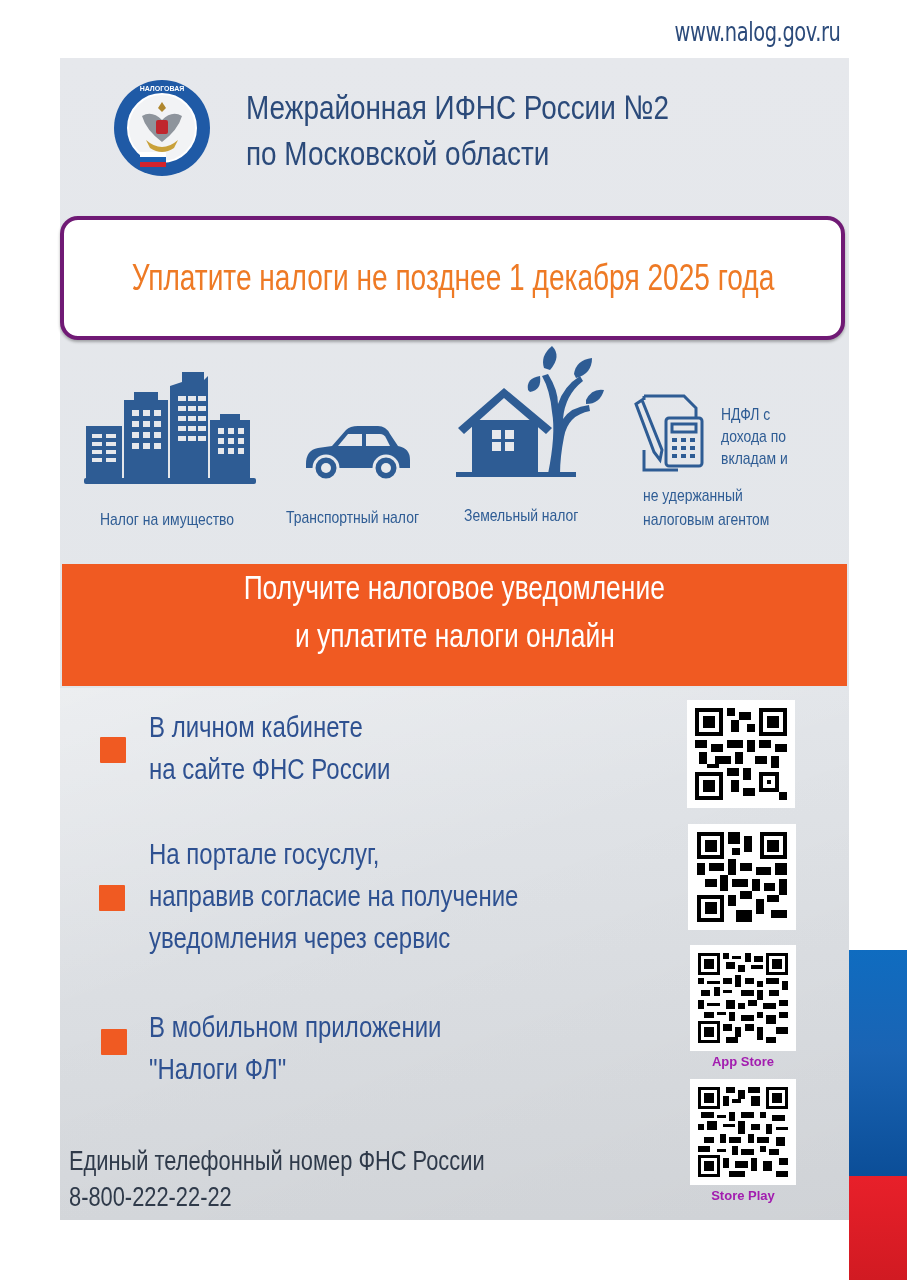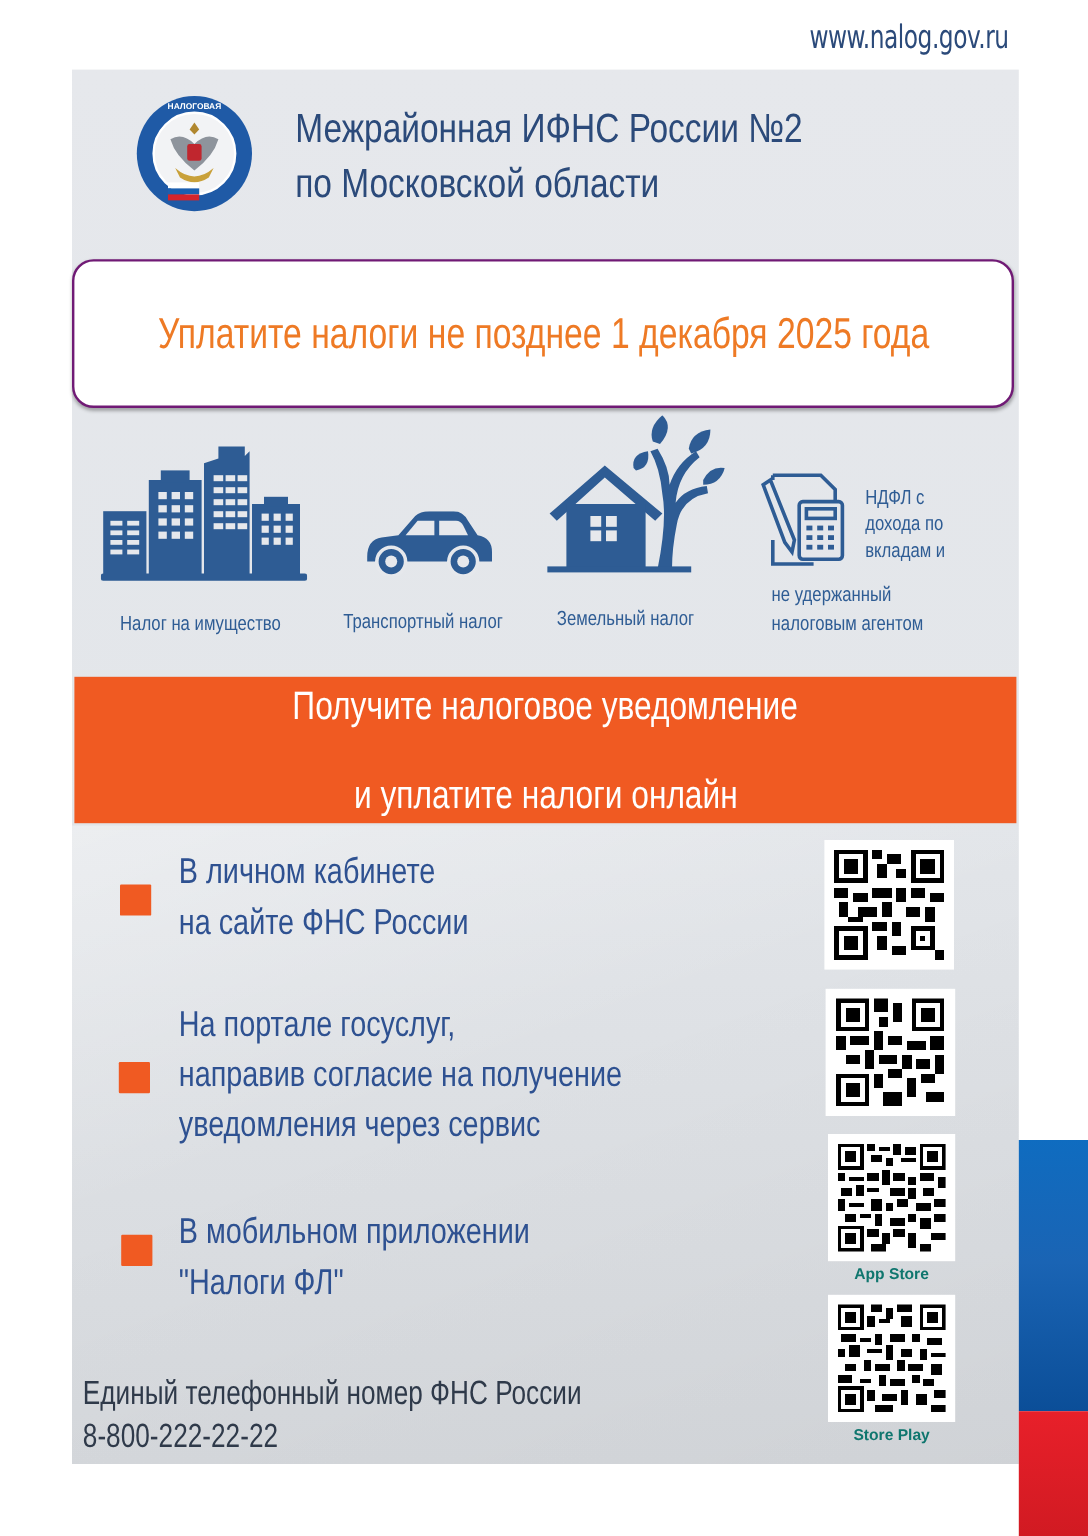--- a/index.html
+++ b/index.html
@@ -34,60 +34,60 @@
 
   .org-title {
     position: absolute; left: 246px; top: 84px;
     color: #2b4a7a; font-size: 34px; line-height: 46px;
     font-family: "Liberation Sans", sans-serif;
     transform: scaleX(0.82); transform-origin: left top; white-space: nowrap;
   }
 
   .deadline-box {
     position: absolute; left: 60px; top: 216px; width: 785px; height: 124px;
-    background: #ffffff; border: 2px solid #701a75; border-radius: 18px;
+    background: #ffffff; border: 4px solid #701a75; border-radius: 18px;
     box-shadow: 0 2px 3px rgba(0,0,0,0.3);
     display: flex; align-items: center; justify-content: center;
   }
   .deadline-text {
     color: #ee7a25; font-size: 36px; white-space: nowrap;
     transform: scaleX(0.78);
   }
 
   .tax-icon { position: absolute; color: #2e5c94; }
   .tax-label {
     position: absolute; color: #2e5c94; font-size: 17px; white-space: nowrap;
     transform: scaleX(0.82); transform-origin: left top;
   }
 
   .banner {
     position: absolute; left: 62px; top: 564px; width: 785px; height: 122px;
     background: #f05a22;
-    display: flex; flex-direction: column; align-items: center; justify-content: space-between;
+    display: flex; flex-direction: column; align-items: center; justify-content: flex-start;
   }
   .banner-line {
     color: #ffffff; font-size: 33px; line-height: 48px; white-space: nowrap;
     transform: scaleX(0.8);
   }
 
   .bullet {
     position: absolute; width: 26px; height: 26px; background: #f05a22; border-radius: 1px;
   }
   .option-text {
     position: absolute; color: #2e5191; font-size: 30px; line-height: 42px;
     white-space: nowrap; transform: scaleX(0.8); transform-origin: left top;
   }
 
   .qr {
     position: absolute; background: #ffffff; padding: 8px;
   }
   .qr svg { display: block; }
   .qr-caption {
     position: absolute; width: 108px; text-align: center;
-    font-family: "Liberation Sans", sans-serif; font-weight: bold; font-size: 13px; color: #0f766e;
+    font-family: "Liberation Sans", sans-serif; font-weight: bold; font-size: 13px; color: #a21caf;
   }
 
   .phone-block {
     position: absolute; left: 69px; top: 1143px; color: #2f3a4a;
     font-size: 28px; line-height: 36px; white-space: nowrap;
     transform: scaleX(0.78); transform-origin: left top;
     font-weight: 300;
   }
 </style>
 </head>

